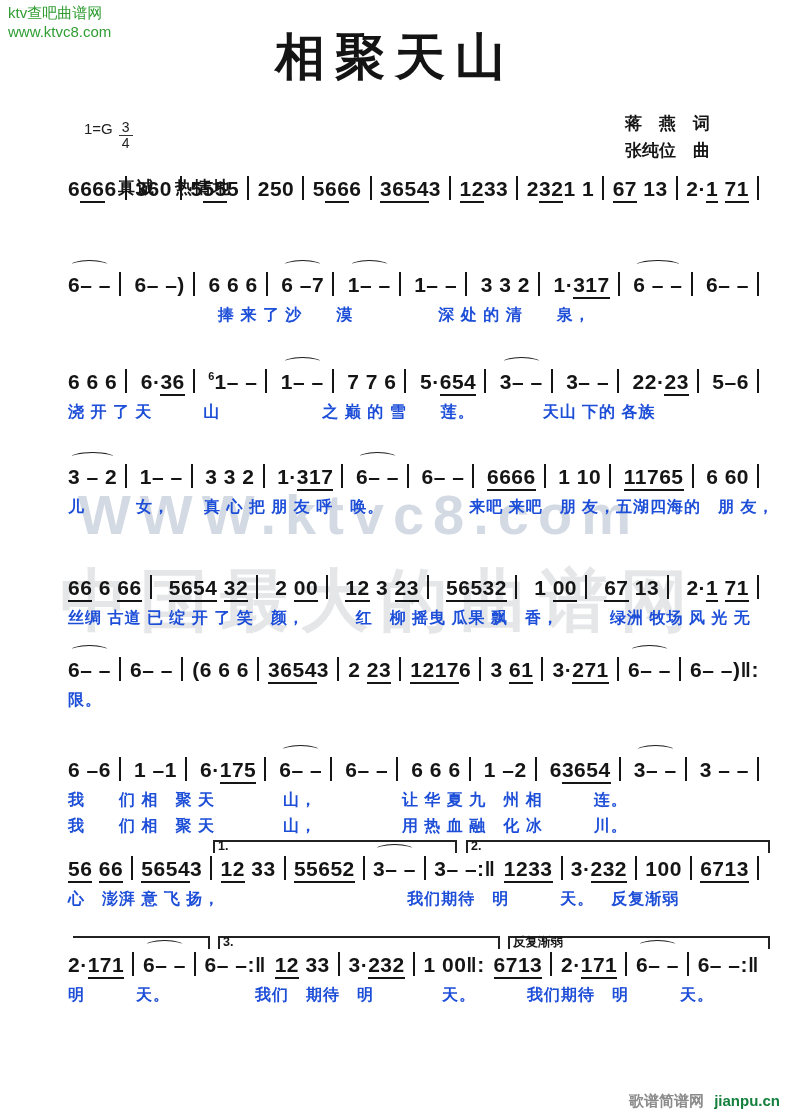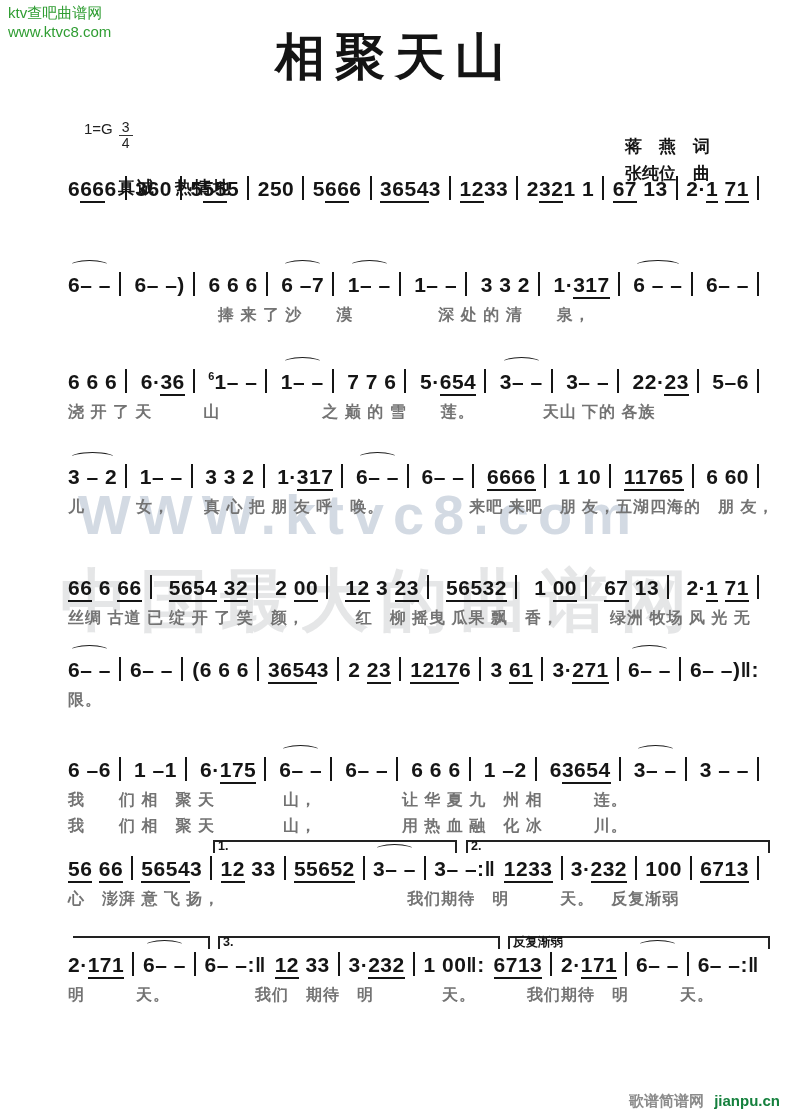--- a/index.html
+++ b/index.html
@@ -15,21 +15,21 @@
   
   .title{position:absolute;top:24px;left:0;right:0;text-align:center;margin:0;
          font-family:"DejaVu Serif","Liberation Serif",serif;font-weight:700;
          font-size:50px;letter-spacing:10px;color:#141414;}
 
   
   .key{position:absolute;top:120px;left:84px;font-size:15px;color:#222;display:flex;align-items:flex-start;gap:6px;}
   .frac{display:inline-flex;flex-direction:column;text-align:center;font-size:14px;line-height:1.05;}
   .frac .n{border-bottom:1.4px solid #333;padding:0 3px;}
   .expr{position:absolute;top:144px;left:118px;font-weight:bold;font-size:17px;letter-spacing:2px;margin-top:32px;}
-  .credits{position:absolute;top:133px;right:80px;text-align:right;font-weight:bold;
+  .credits{position:absolute;top:110px;right:80px;text-align:right;font-weight:bold;
            font-size:17px;line-height:27px;}
 
   
   .wm1{position:absolute;top:482px;left:78px;font-size:56px;font-weight:bold;letter-spacing:9px;
        color:rgba(168,182,200,0.5);white-space:nowrap;z-index:0;}
   .wm2{position:absolute;top:556px;left:60px;font-size:68px;font-weight:bold;letter-spacing:12px;
        color:rgba(186,188,193,0.38);white-space:nowrap;z-index:0;}
 
   
   #score{position:absolute;inset:0;z-index:1;}
@@ -37,21 +37,21 @@
   .notes-row{display:flex;justify-content:space-between;align-items:baseline;
              font-weight:bold;font-size:21px;white-space:pre;letter-spacing:0.5px;}
   .m{display:inline-block;white-space:pre;position:relative;}
   .bar{display:inline-block;width:2px;height:24px;background:#151515;margin-left:8px;vertical-align:-4px;}
   .u{border-bottom:2.2px solid #151515;padding-bottom:0.5px;}
   .arc{position:relative;display:inline-block;}
   .arc::before{content:"";position:absolute;left:1px;right:1px;top:-13px;height:11px;
                border:1.7px solid transparent;border-top-color:#1c1c1c;border-radius:50%;}
   .g{font-size:11px;vertical-align:9px;letter-spacing:0;}
   .lyrics-row{margin-top:8px;font-weight:bold;font-size:16px;white-space:pre;
-              letter-spacing:1px;color:#737373;}
+              letter-spacing:1px;color:#1d4ed8;}
   .lyrics-row + .lyrics-row{margin-top:5px;}
 
   
   .volta{position:absolute;top:-16px;height:11px;border-top:2px solid #222;
          border-left:2px solid #222;border-right:2px solid #222;}
   .volta.no-left{border-left:none;}
   .volta-label{position:absolute;left:3px;top:-2px;font-size:12.5px;font-weight:bold;
                white-space:nowrap;background:transparent;line-height:1.1;}
 
   

